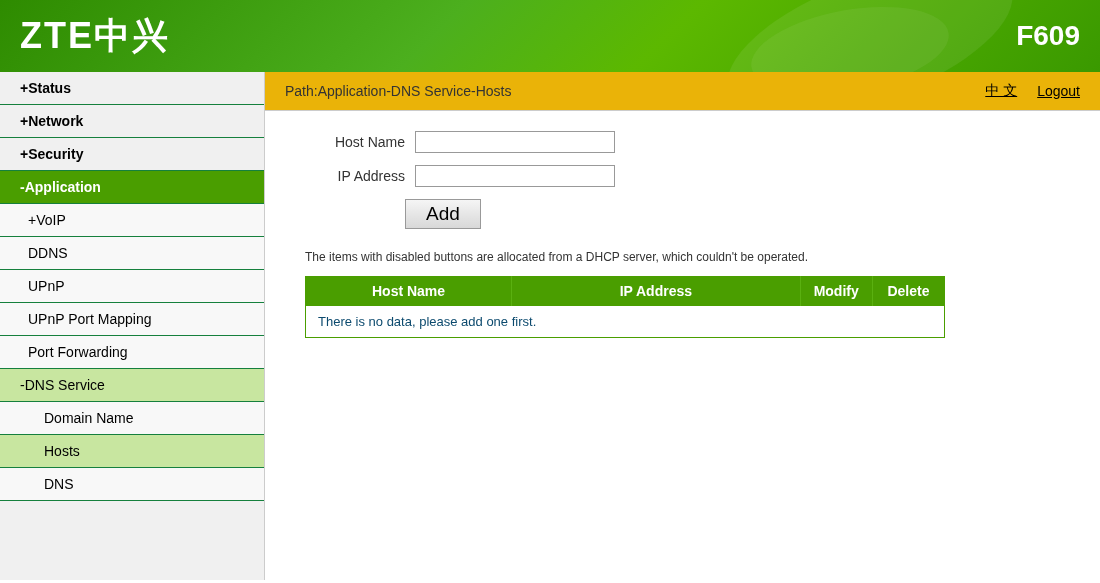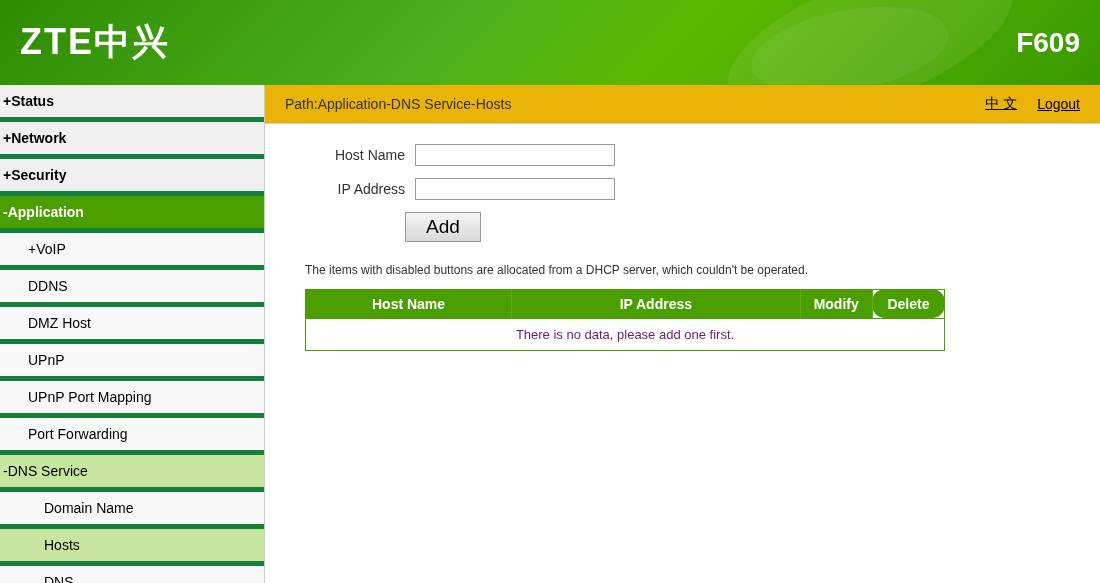--- a/index.html
+++ b/index.html
@@ -1,21 +1,21 @@
 <!DOCTYPE html>
 <html><head>
   <meta charset="utf-8">
   <style>
     * { margin: 0; padding: 0; box-sizing: border-box; }
     body { font-family: Arial, sans-serif; font-size: 14px; background: #fff; width: 1100px; height: 583px; overflow: hidden; }
 
     
     .header {
       background: linear-gradient(135deg, #2e8b00 0%, #4caf1e 40%, #5cb800 60%, #3a9900 100%);
-      height: 85px;
+      height: 72px;
       display: flex;
       align-items: center;
       justify-content: space-between;
       padding: 0 20px;
       position: relative;
       overflow: hidden;
     }
     .header::before {
       content: '';
       position: absolute;
@@ -63,23 +63,23 @@
 
     
     .sidebar {
       width: 265px;
       background: #f0f0f0;
       border-right: 1px solid #ccc;
       flex-shrink: 0;
       overflow-y: auto;
     }
     .sidebar-item {
-      padding: 8px 3px;
+      padding: 8px 20px;
       cursor: pointer;
-      border-bottom: 5px solid #15803d;
+      border-bottom: 1px solid #15803d;
       color: #000;
       font-size: 14px;
     }
     .sidebar-item.top-level {
       font-weight: bold;
       color: #000;
       background: #f0f0f0;
     }
     .sidebar-item.active-section {
       background: #4a9e00;
@@ -184,50 +184,48 @@
       text-align: center;
       font-size: 14px;
       border-right: 1px solid #5ab010;
     }
     .data-table thead th:last-child { border-right: none; }
     .data-table tbody tr {
       background: #fff;
     }
     .data-table tbody td {
       padding: 8px 12px;
-      text-align: center;
       font-size: 13px;
-      color: #701a75;
+      color: #0c4a6e;
       border-top: 1px solid #4a9e00;
     }
     .data-table .host-name-col { width: 200px; }
     .data-table .ip-col { width: 280px; }
     .data-table .modify-col { width: 70px; }
-    .data-table .delete-col { width: 70px; border-radius: 13px; }
+    .data-table .delete-col { width: 70px; }
   </style>
 </head>
 <body>
 
 <div class="header">
   <div class="logo">
     <span class="logo-text">ZTE中兴</span>
   </div>
   <div class="model-text">F609</div>
 </div>
 
 <div class="main-container">
 
   <div class="sidebar">
     <div class="sidebar-item top-level">+Status</div>
     <div class="sidebar-item top-level">+Network</div>
     <div class="sidebar-item top-level">+Security</div>
     <div class="sidebar-item active-section">-Application</div>
     <div class="sidebar-item sub-item">+VoIP</div>
     <div class="sidebar-item sub-item">DDNS</div>
-    <div class="sidebar-item sub-item">DMZ Host</div>
     <div class="sidebar-item sub-item">UPnP</div>
     <div class="sidebar-item sub-item">UPnP Port Mapping</div>
     <div class="sidebar-item sub-item">Port Forwarding</div>
     <div class="sidebar-item active-sub">-DNS Service</div>
     <div class="sidebar-item sub-sub-item">Domain Name</div>
     <div class="sidebar-item sub-sub-item active-sub-sub">Hosts</div>
     <div class="sidebar-item sub-sub-item">DNS</div>
   </div>
 
   <div class="content">

